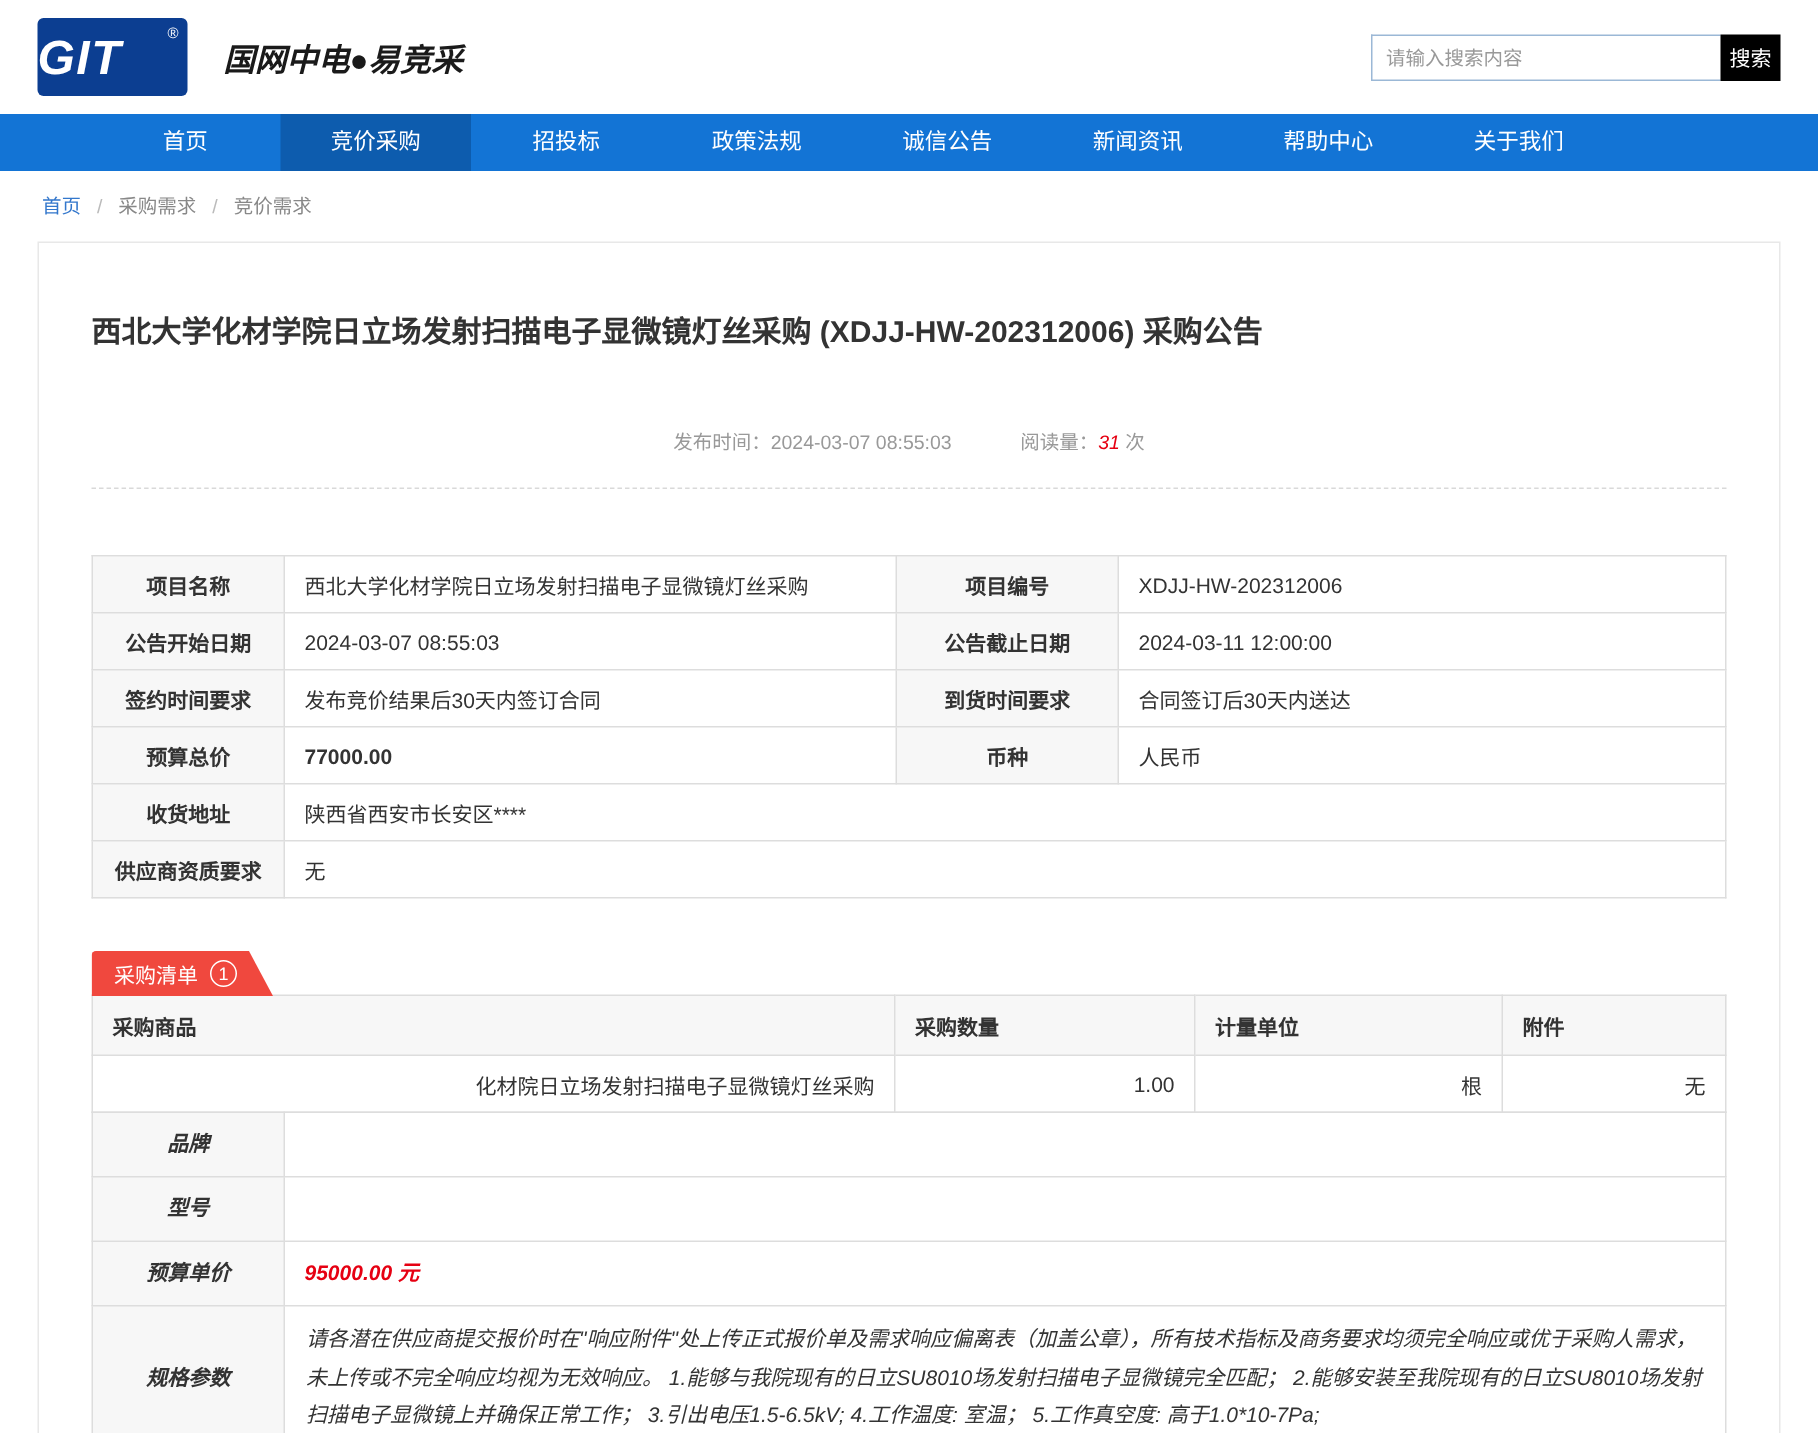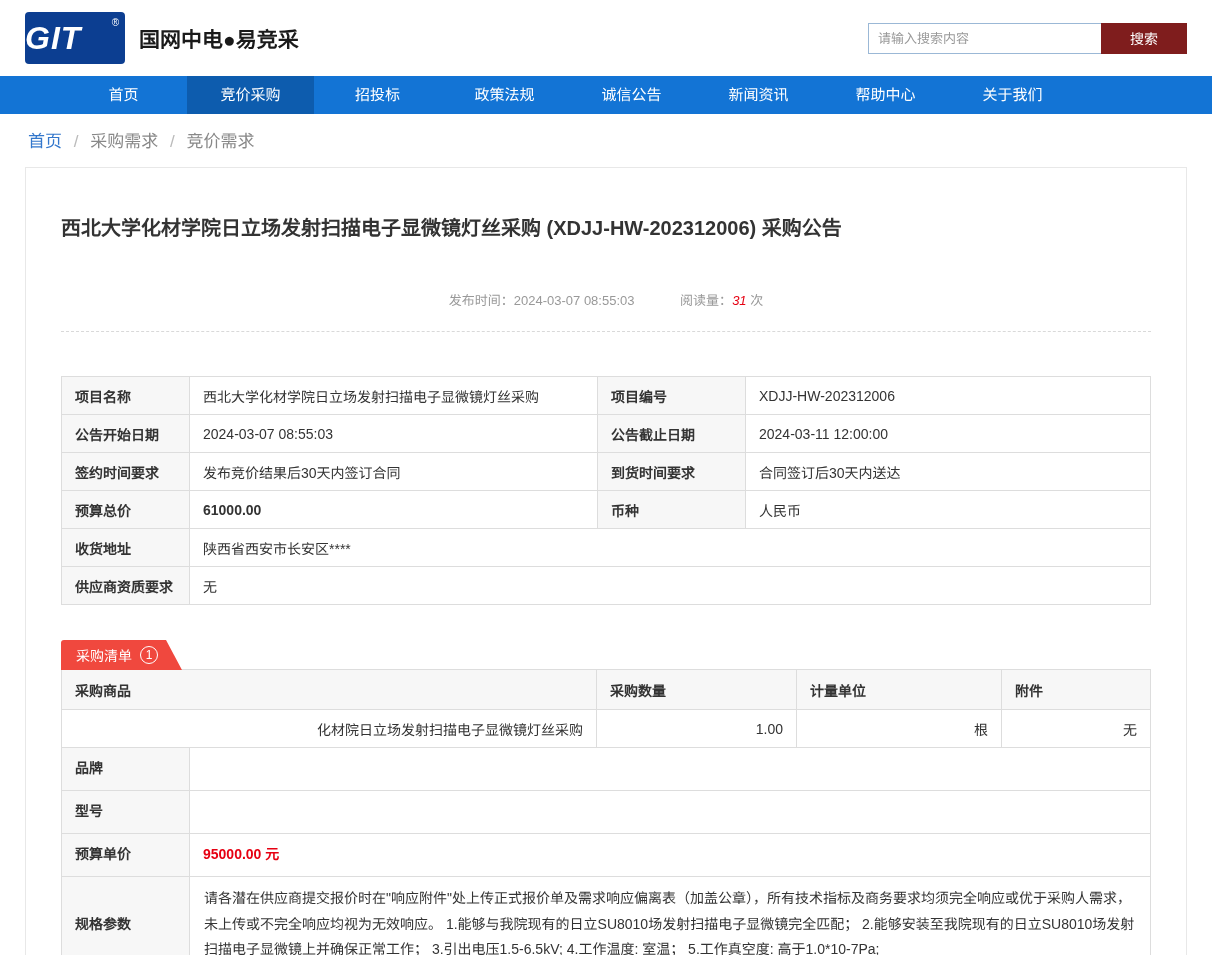--- a/index.html
+++ b/index.html
@@ -24,42 +24,42 @@
   }
 
   
   .top-header{display:flex;align-items:center;height:76px;padding:0 25px;background:#fff;}
   .logo-box{
     position:relative;width:100px;height:52px;background:var(--logo-blue);
     border-radius:4px;display:flex;align-items:center;justify-content:flex-start;cursor:pointer;
   }
   .logo-text{color:#fff;font-size:32px;font-weight:bold;font-style:italic;letter-spacing:1px;}
   .logo-reg{position:absolute;top:5px;right:6px;color:#fff;font-size:10px;font-style:normal;}
-  .site-title{margin-left:14px;font-size:21px;font-weight:bold;color:#1a1a1a;}
+  .site-title{margin-left:24px;font-size:21px;font-weight:bold;color:#1a1a1a;font-style:italic;}
   .search-area{margin-left:auto;display:flex;align-items:stretch;height:31px;}
   .search-input{
     width:233px;border:1px solid #9bb8d6;border-right:none;padding:0 9px;
     font-size:13px;color:#333;outline:none;font-family:inherit;margin-left:36px;
   }
   .search-input::placeholder{color:#999;}
   .search-button{
-    width:86px;background:#7f1d1d;color:#fff;border:none;font-size:14px;
+    width:40px;background:#000000;color:#fff;border:none;font-size:14px;
     cursor:pointer;font-family:inherit;
   }
 
   
   .main-nav{background:var(--nav-blue);height:38px;display:flex;padding-left:60px;}
   .nav-item{
     width:127px;text-align:center;line-height:38px;color:#fff;font-size:15px;
     text-decoration:none;cursor:pointer;display:block;
   }
   .nav-item.active{background:var(--nav-active);}
 
   
-  .breadcrumb{padding:13px 28px;font-size:17px;color:#888;}
+  .breadcrumb{padding:13px 28px;font-size:13px;color:#888;}
   .breadcrumb .crumb{color:#888;text-decoration:none;cursor:pointer;}
   .breadcrumb .crumb.link{color:var(--link-blue);}
   .crumb-sep{margin:0 7px;color:#bbb;}
 
   
   .card{
     margin:2px 25px 20px;border:1px solid #e8e8e8;background:#fff;
     padding:46px 35px 35px;
   }
   .article-title{
@@ -70,21 +70,21 @@
     border-bottom:1px dashed #d9d9d9;margin-bottom:44px;
   }
   .views-group{margin-left:42px;}
   .red-italic{color:var(--red);font-style:italic;}
 
   
   table{width:100%;border-collapse:collapse;font-size:14px;}
   td,th{border:1px solid var(--border);padding:8px 13px;vertical-align:middle;}
   .info-table{margin-bottom:34px;}
   .info-table td{height:38px;color:#333;}
-  td.label{background:var(--label-bg);font-weight:bold;color:#333;}
+  td.label{background:var(--label-bg);font-weight:bold;color:#333;text-align:center;}
   .info-table .c-label{width:128px;}
   .info-table .c-val1{width:408px;}
   .info-table .c-label2{width:148px;}
   .price-red{color:var(--red);font-weight:bold;}
 
   
   .badge{
     display:inline-flex;align-items:center;gap:8px;height:30px;
     background:var(--badge-red);color:#fff;font-size:14px;
     padding:0 24px 0 15px;border-radius:3px 0 0 0;
@@ -98,21 +98,21 @@
 
   .items-table th{
     background:var(--label-bg);text-align:left;font-weight:bold;height:40px;color:#333;
   }
   .items-table td{height:38px;text-align:right;}
   .items-table .c-name{width:535px;}
   .items-table .c-qty{width:200px;}
   .items-table .c-unit{width:205px;}
 
   .details-table{margin-top:-1px;}
-  .details-table td{height:39px;line-height:1.85;}
+  .details-table td{height:39px;line-height:1.85;font-style:italic;}
   .details-table .c-dlabel{width:128px;}
   .details-table td.longtext{padding:9px 14px;}
 </style>
 </head>
 <body>
 
 <header class="top-header">
   <div class="logo-box">
     <span class="logo-text">GIT</span>
     <span class="logo-reg">®</span>
@@ -177,21 +177,21 @@
         <td>2024-03-11 12:00:00</td>
       </tr>
       <tr>
         <td class="label">签约时间要求</td>
         <td>发布竞价结果后30天内签订合同</td>
         <td class="label">到货时间要求</td>
         <td>合同签订后30天内送达</td>
       </tr>
       <tr>
         <td class="label">预算总价</td>
-        <td class="price-red">61000.00</td>
+        <td class="price-red">77000.00</td>
         <td class="label">币种</td>
         <td>人民币</td>
       </tr>
       <tr>
         <td class="label">收货地址</td>
         <td colspan="3">陕西省西安市长安区****</td>
       </tr>
       <tr>
         <td class="label">供应商资质要求</td>
         <td colspan="3">无</td>

